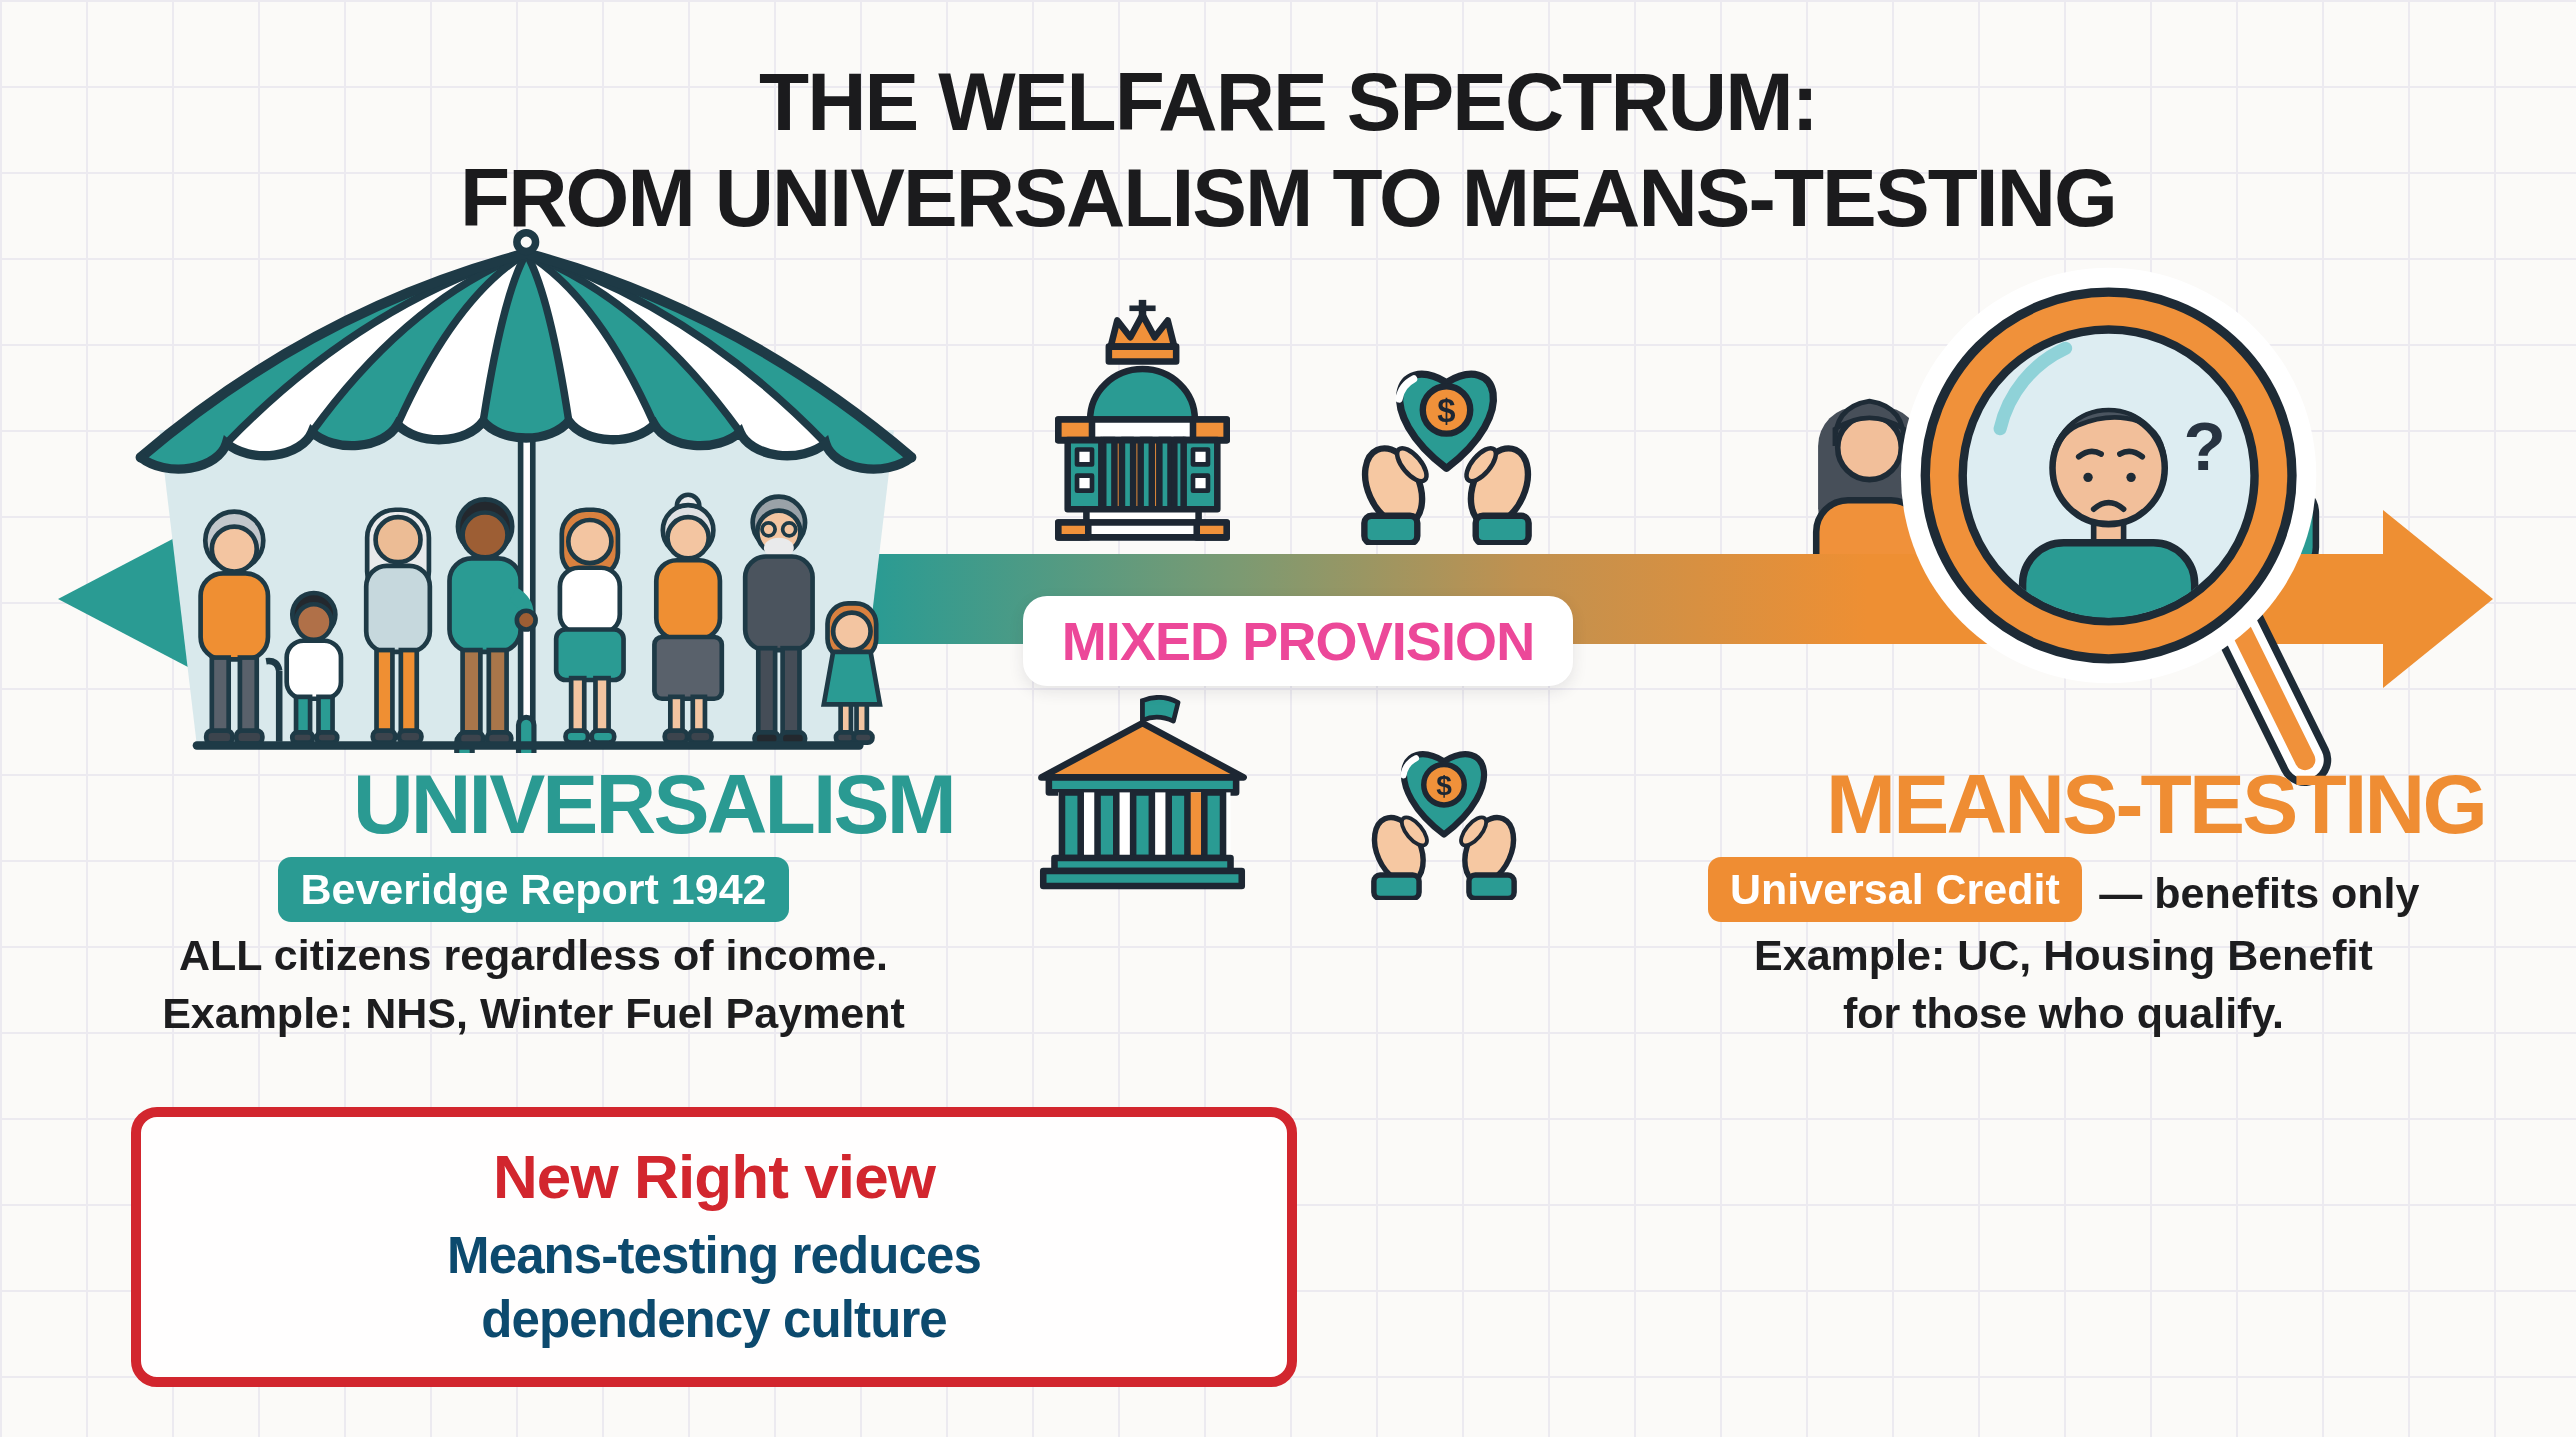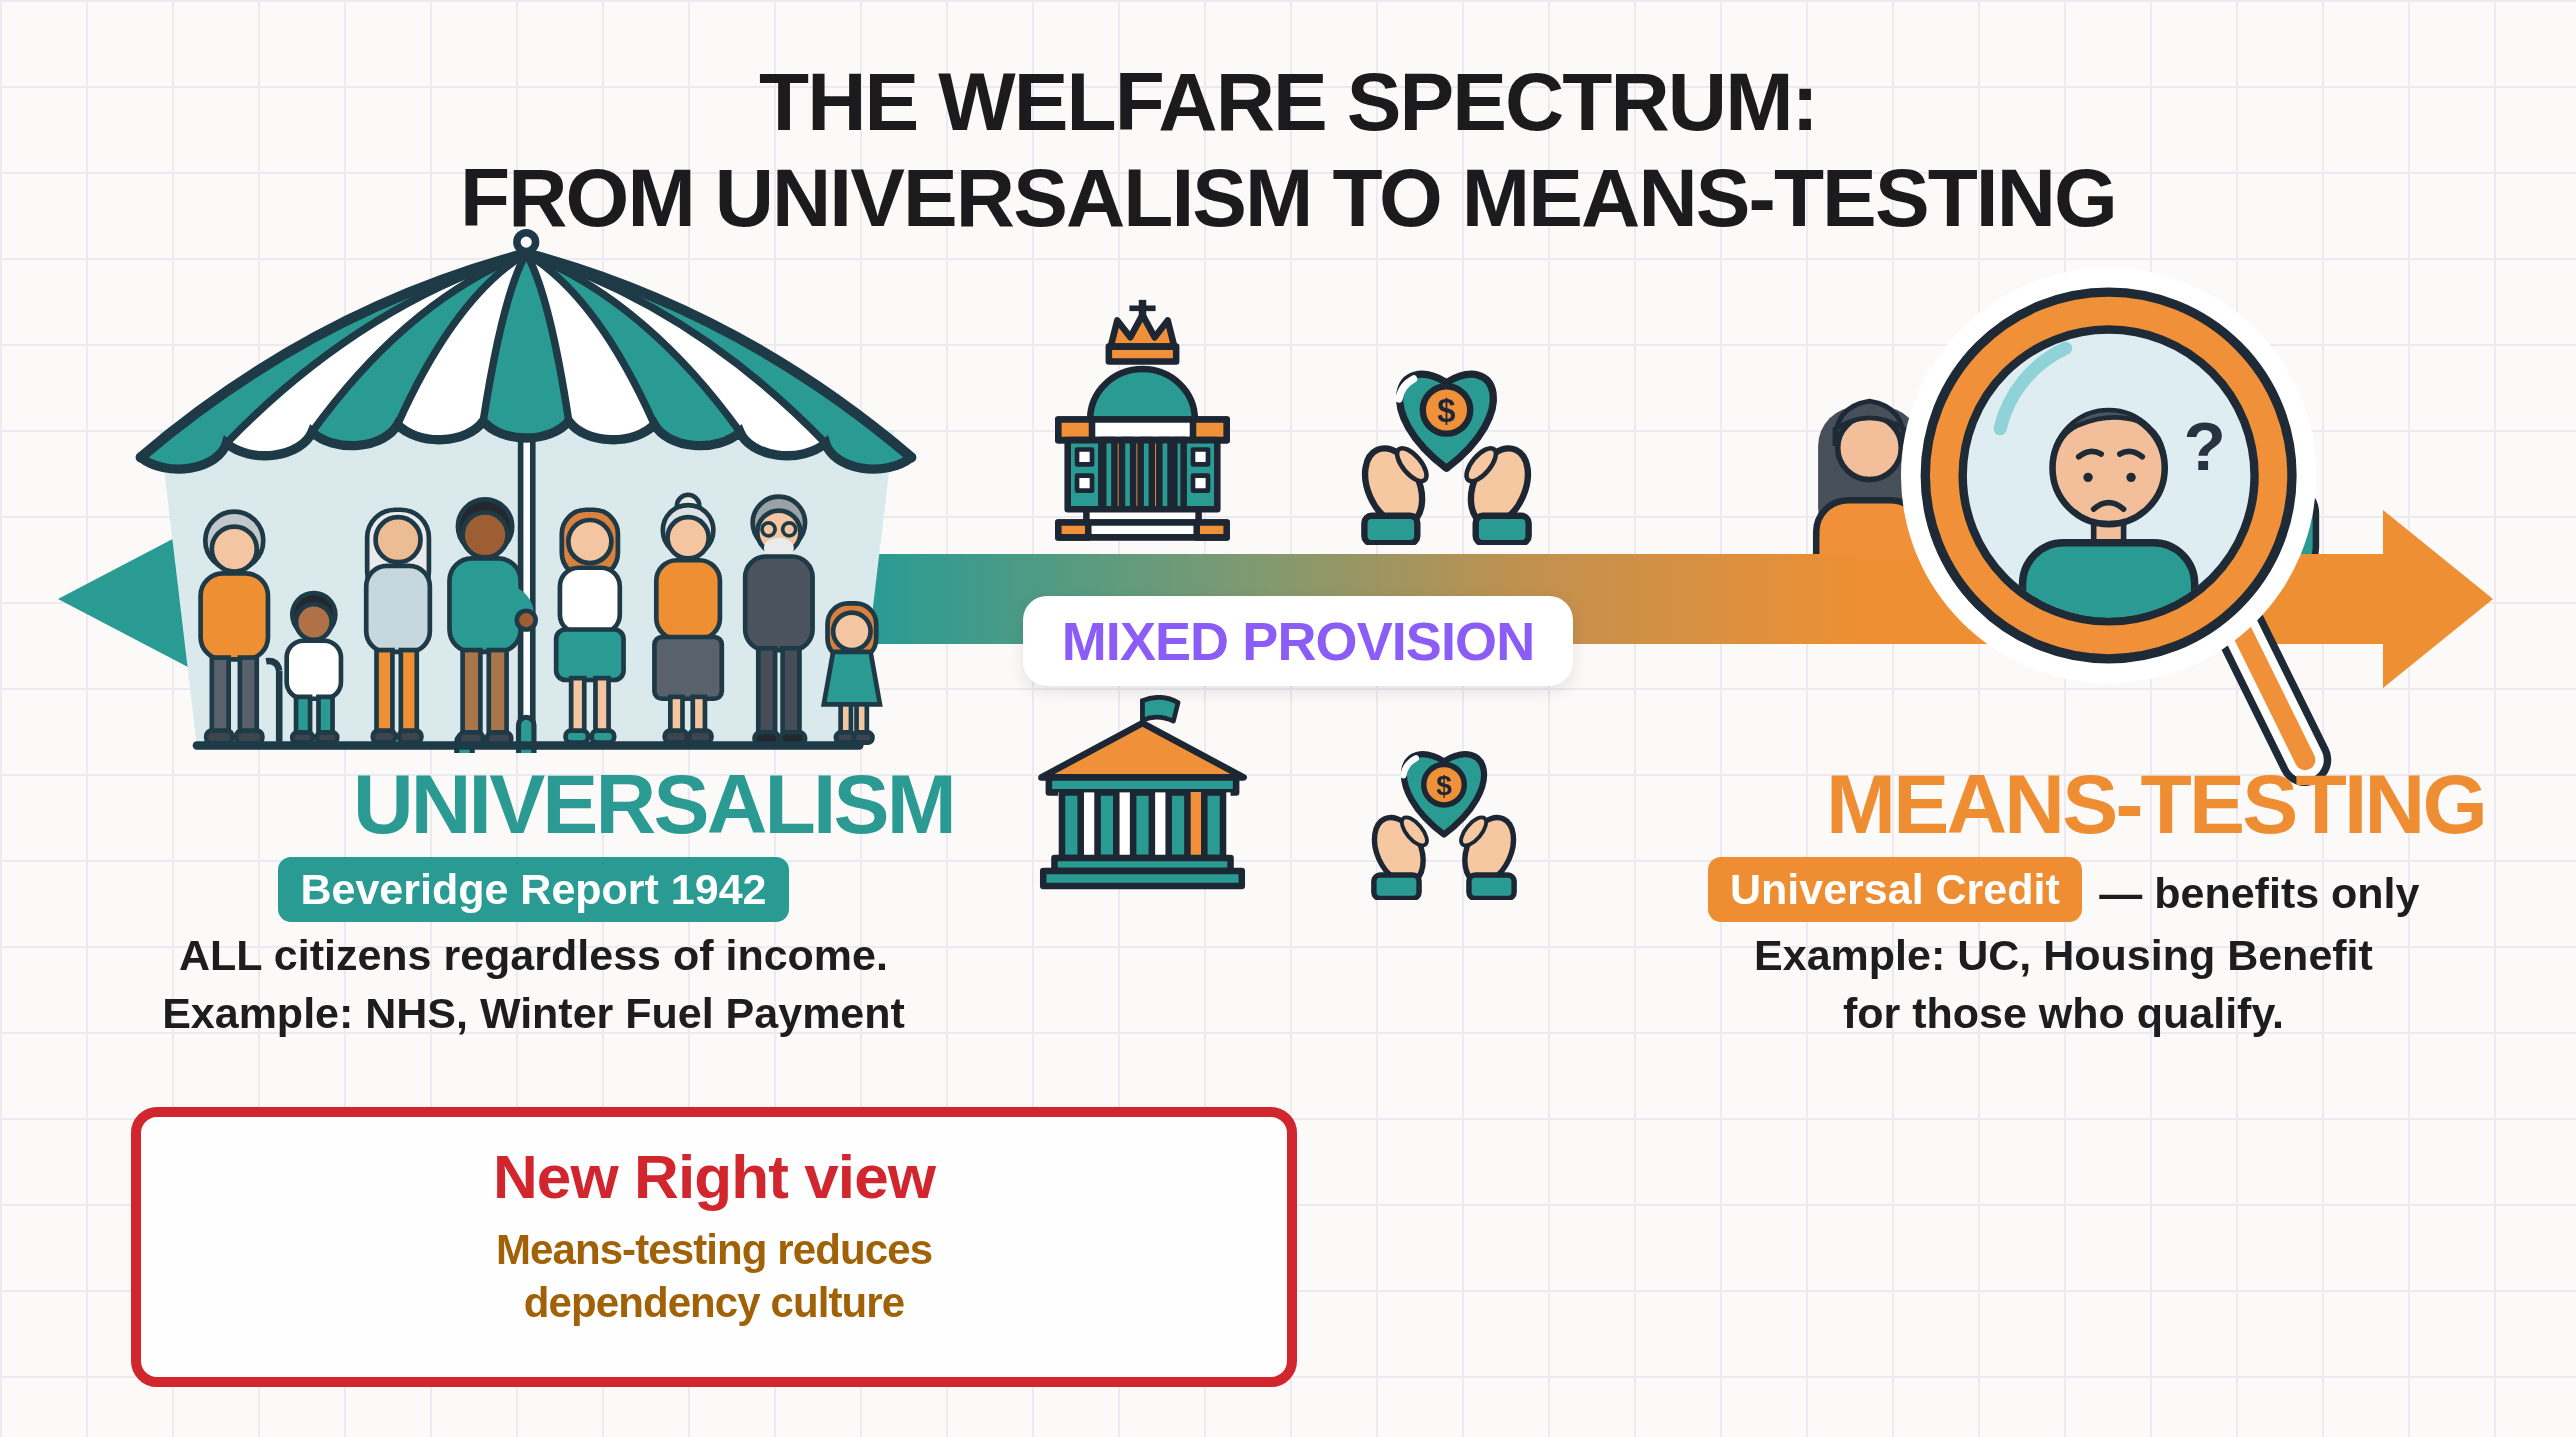--- a/index.html
+++ b/index.html
@@ -18,21 +18,21 @@
   
   .arrow-shaft{top:554px;left:225px;width:2159px;height:90px;z-index:2;
     background:linear-gradient(90deg,#2a9b93 0%,#2a9b93 30%,#7c9a72 47%,#c09150 60%,#ee8f33 76%,#ee8f33 100%);}
   .arrow-head-left{top:510px;left:58px;width:0;height:0;z-index:2;
     border-top:89px solid transparent;border-bottom:89px solid transparent;border-right:170px solid #2a9b93;}
   .arrow-head-right{top:510px;left:2383px;width:0;height:0;z-index:2;
     border-top:89px solid transparent;border-bottom:89px solid transparent;border-left:110px solid #ee8f33;}
   .mixed-label{top:596px;left:1023px;width:550px;height:90px;z-index:5;background:#ffffff;
     border-radius:24px;display:flex;align-items:center;justify-content:center;
     box-shadow:0 5.6px 15px rgba(40,40,60,.10);}
-  .mixed-label span{font-size:54px;font-weight:700;letter-spacing:-0.9px;color:#8b5cf6;}
+  .mixed-label span{font-size:54px;font-weight:700;letter-spacing:-0.9px;color:#ec4899;}
   
   .side-heading{font-weight:700;font-size:84px;letter-spacing:-2.8px;text-align:right;z-index:6;}
   .heading-left{top:756px;left:112px;width:842px;color:#2a9a92;}
   .heading-right{top:756px;left:1643px;width:842px;color:#ef8d33;}
   
   .desc{z-index:6;text-align:center;color:#1d1d1f;font-size:43px;font-weight:700;line-height:58px;}
   .desc-left{top:857px;left:47px;width:973px;}
   .desc-right{top:857px;left:1577px;width:973px;}
   .desc-row1{display:flex;justify-content:center;align-items:flex-end;gap:17px;margin-bottom:3.7px;}
   .pill{display:inline-block;color:#ffffff;font-weight:700;font-size:43px;line-height:1;
@@ -40,21 +40,21 @@
   .pill-teal{background:#2a9b93;}
   .pill-orange{background:#ef8d33;}
   
   .view-box{top:1107px;width:1146px;height:234px;z-index:6;background:#fffefe;border-radius:26px;
     text-align:center;padding-top:26px;margin-left:40px;}
   .view-box-left{left:91px;border:10.3px solid #d2262e;}
   .view-box-right{left:1314px;border:10.3px solid #2267b0;}
   .view-heading{font-size:62px;font-weight:700;letter-spacing:-0.9px;line-height:1.1;}
   .view-heading-left{color:#d2262e;}
   .view-heading-right{color:#2267b0;}
-  .view-body{margin-top:13px;font-size:42px;font-weight:700;color:#a16207;line-height:1.26;letter-spacing:-0.9px;}
+  .view-body{margin-top:13px;font-size:51px;font-weight:700;color:#0c4a6e;line-height:1.26;letter-spacing:-0.9px;}
   
   .umbrella-scene{top:229px;left:103px;z-index:3;}
   .icon-crown-building{top:298px;left:1030px;z-index:3;}
   .icon-hands-top{top:326px;left:1337px;z-index:3;}
   .icon-bank{top:695px;left:1030px;z-index:3;}
   .icon-hands-bottom{top:713px;left:1340px;z-index:3;}
   .bystander-woman{top:388px;left:1790px;z-index:1;}
   .bystander-man{top:388px;left:2198px;z-index:1;}
   .magnifier{top:245px;left:1886px;z-index:4;}
 </style>

